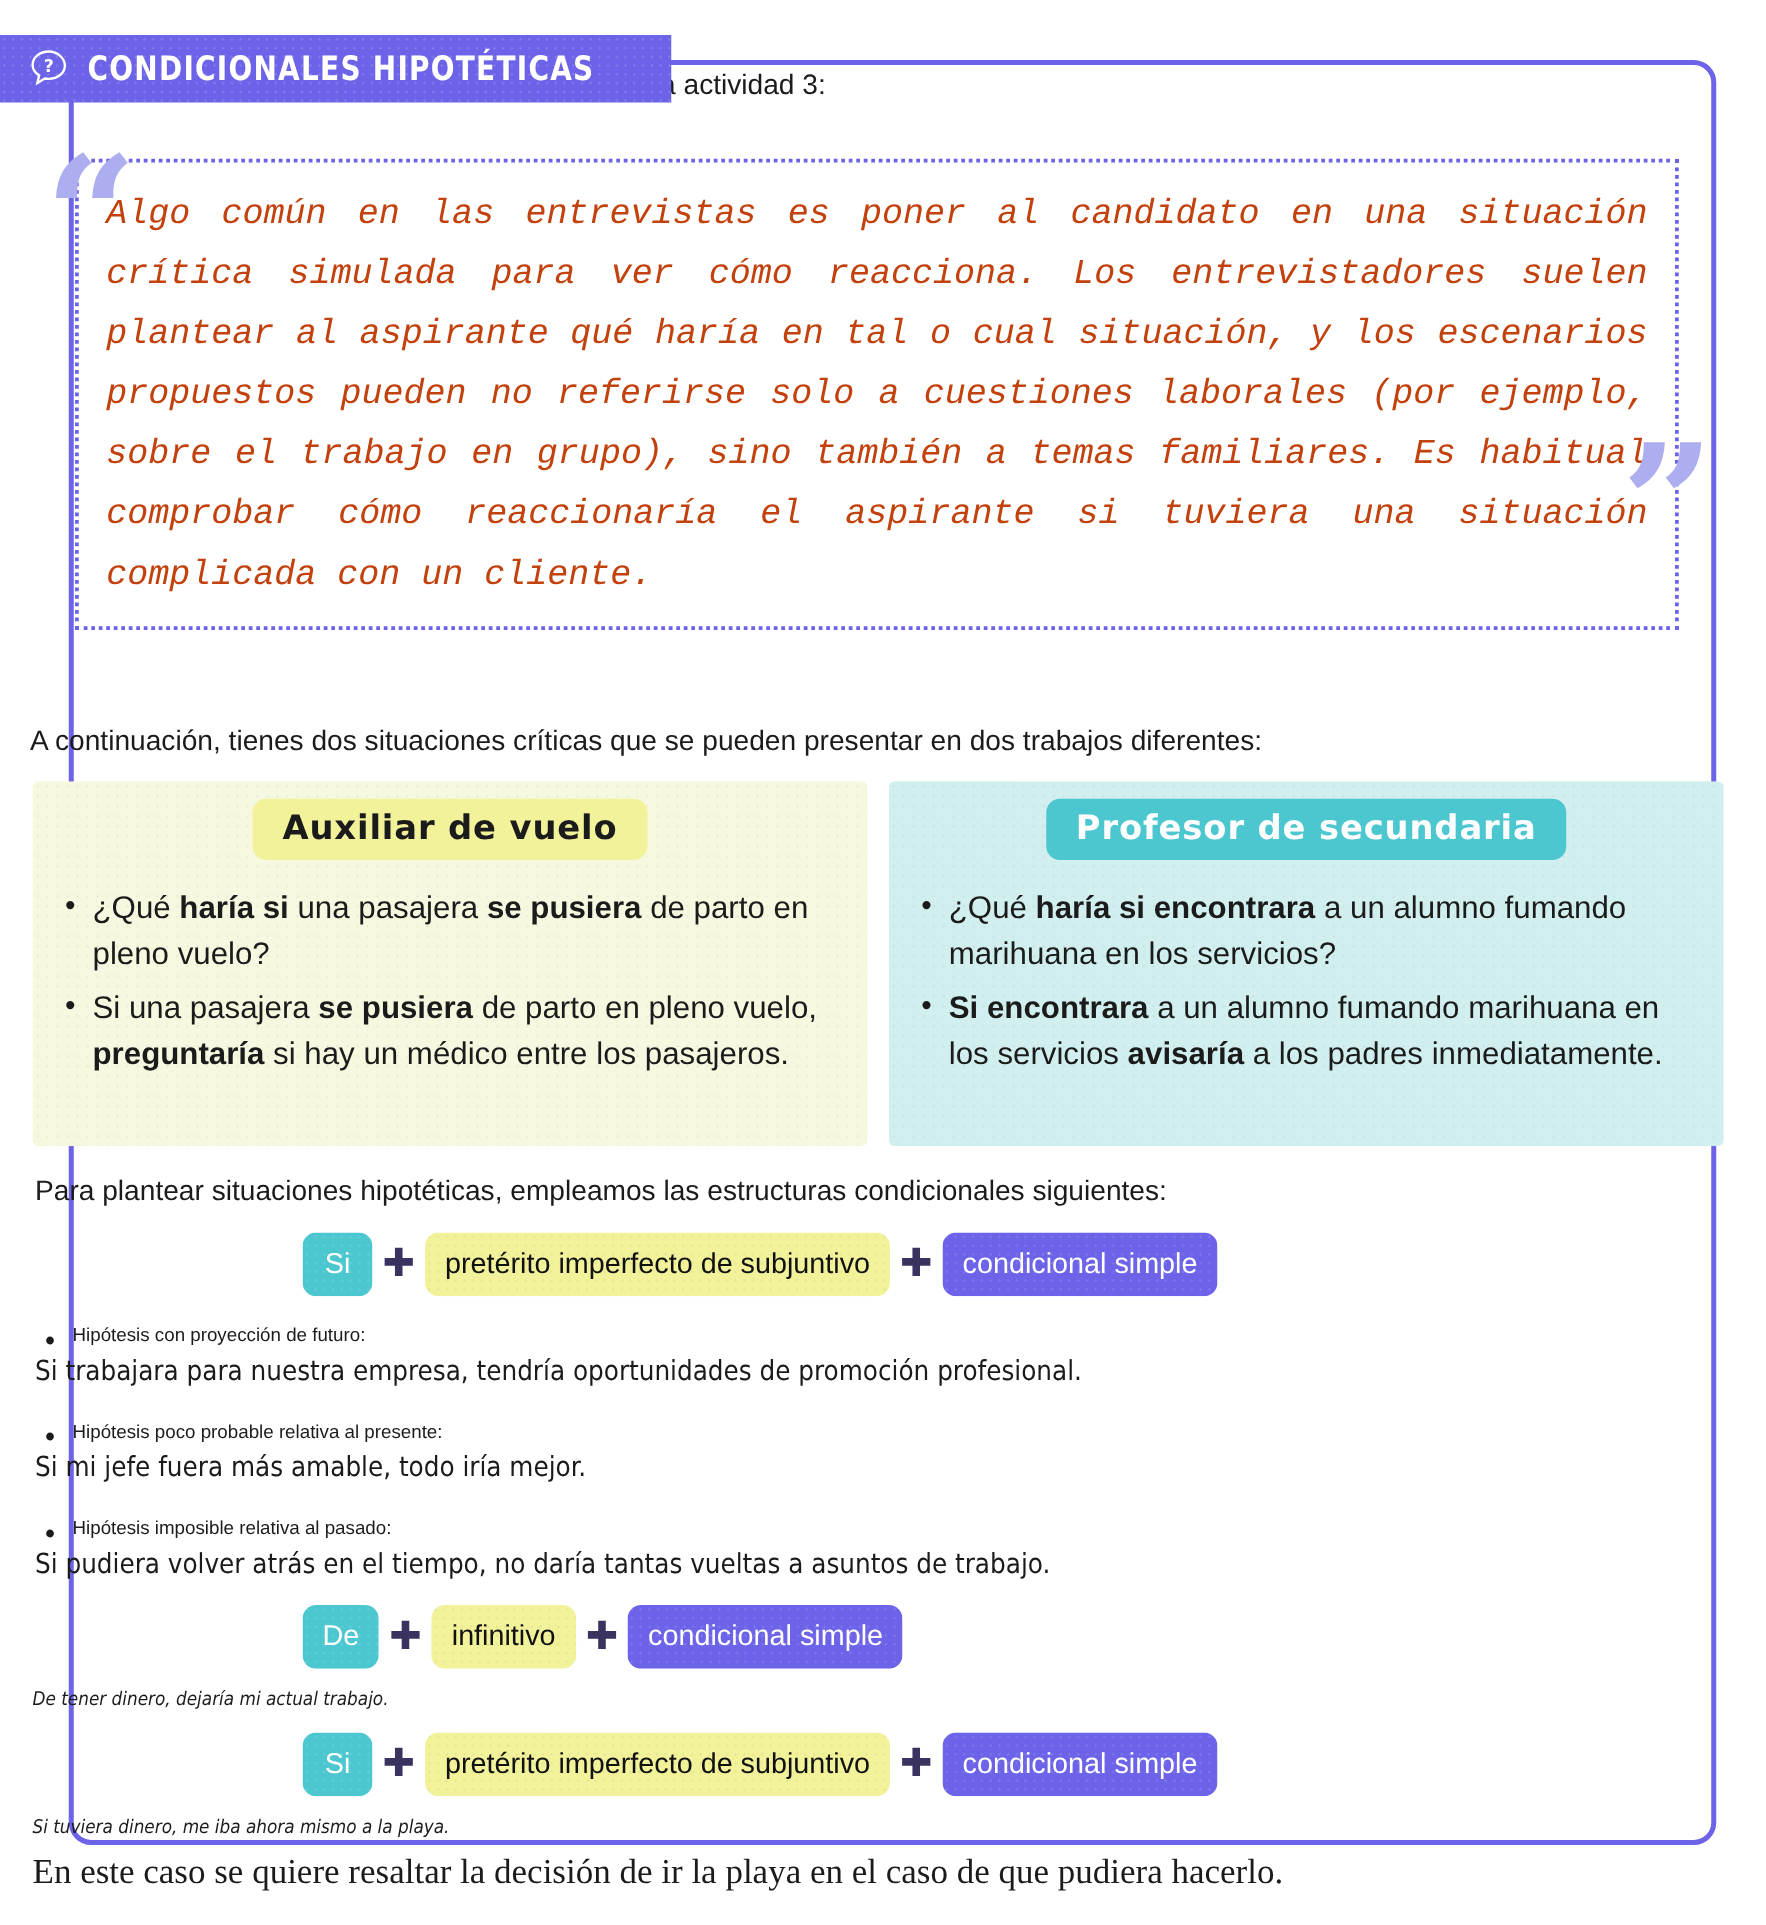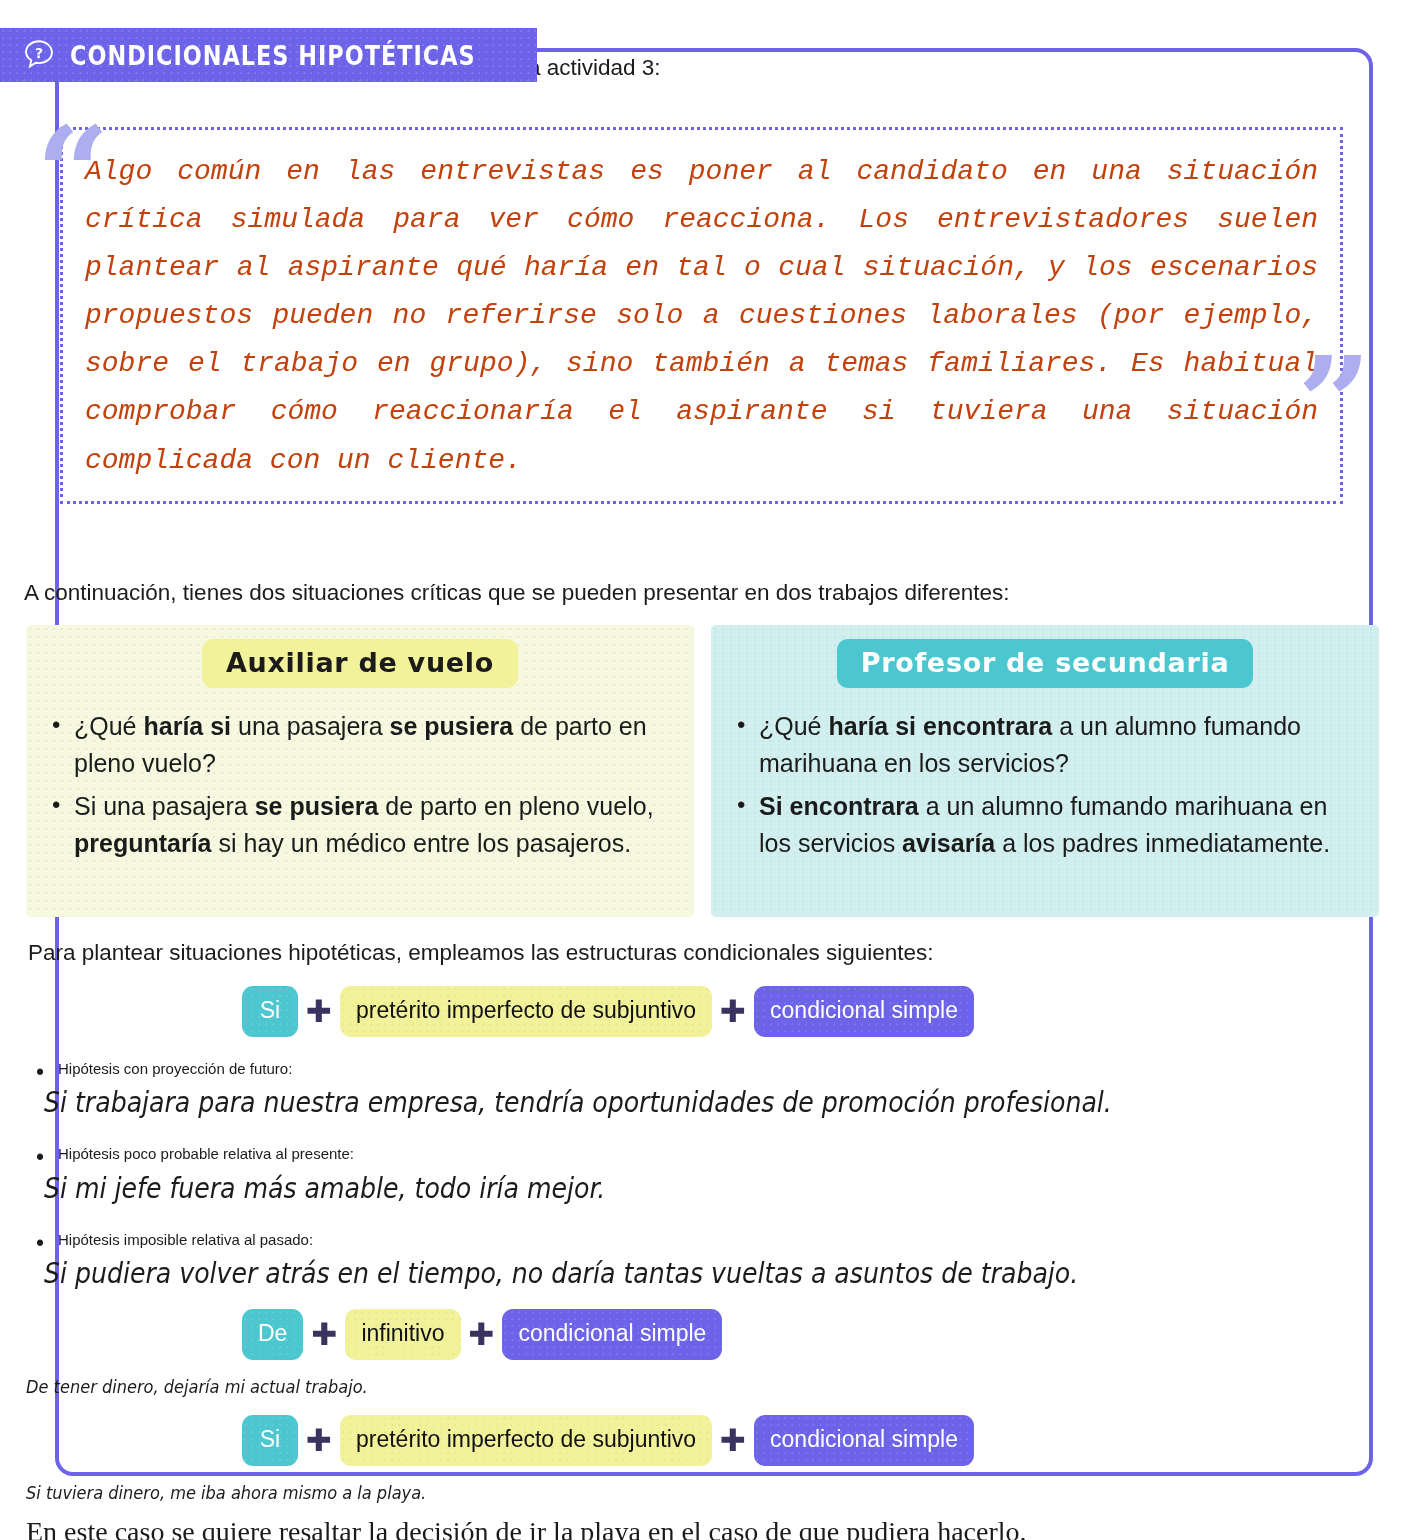--- a/index.html
+++ b/index.html
@@ -206,29 +206,28 @@
     position: relative;
   }
   .hyp-head::before {
     content: "•";
     position: absolute;
     left: -22px;
     top: -2px;
     font-size: 23px;
   }
   .hyp-ex {
-    margin: 4px 0 0 20px;
-    font-size: 28px;
-    font-style: italic;
+    margin: 4px 0 0 4px;
+    font-size: 22px;
     line-height: 1.4;
     font-family: "DejaVu Sans Condensed", "Liberation Sans Narrow", "Liberation Sans", sans-serif;
   }
   .ex-line {
     margin: 14px 0 0 2px;
-    font-size: 18px;
+    font-size: 15px;
     font-style: italic;
     line-height: 1.4;
     font-family: "DejaVu Sans Condensed", "Liberation Sans Narrow", "Liberation Sans", sans-serif;
   }
   .final-line {
     margin: 6px 0 0 2px;
     font-size: 28px;
     line-height: 1.42;
     font-family: Liberation Serif, serif;
   }

